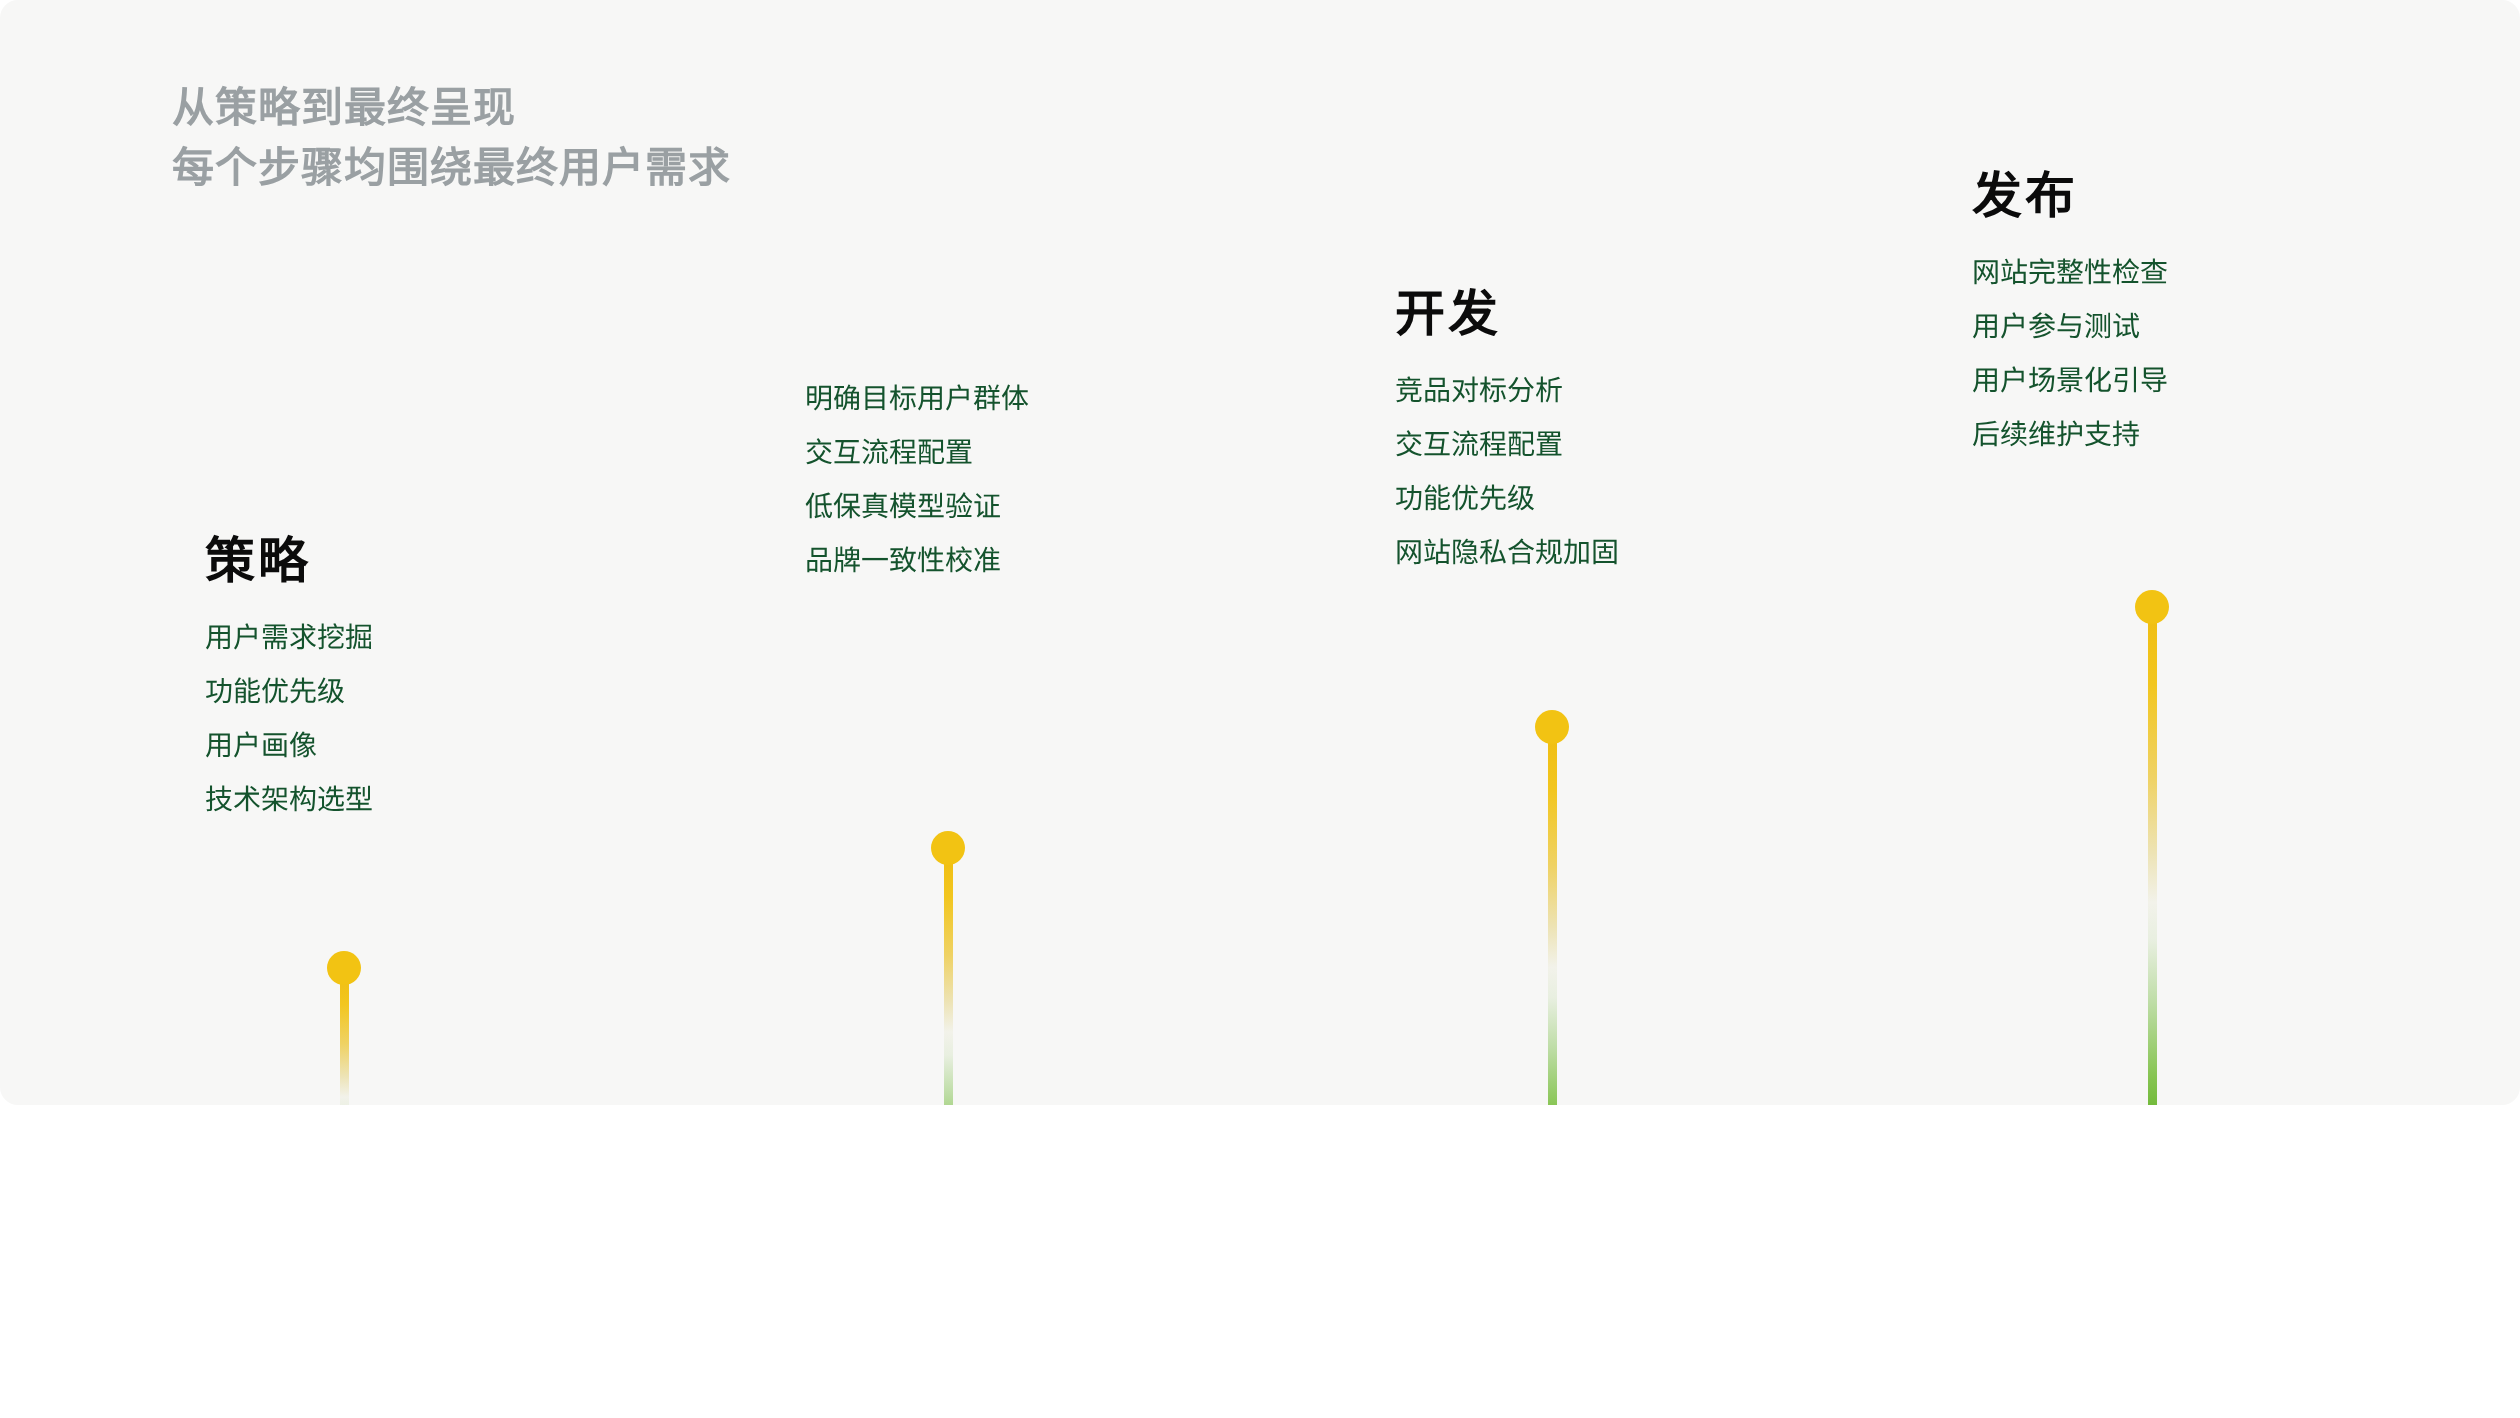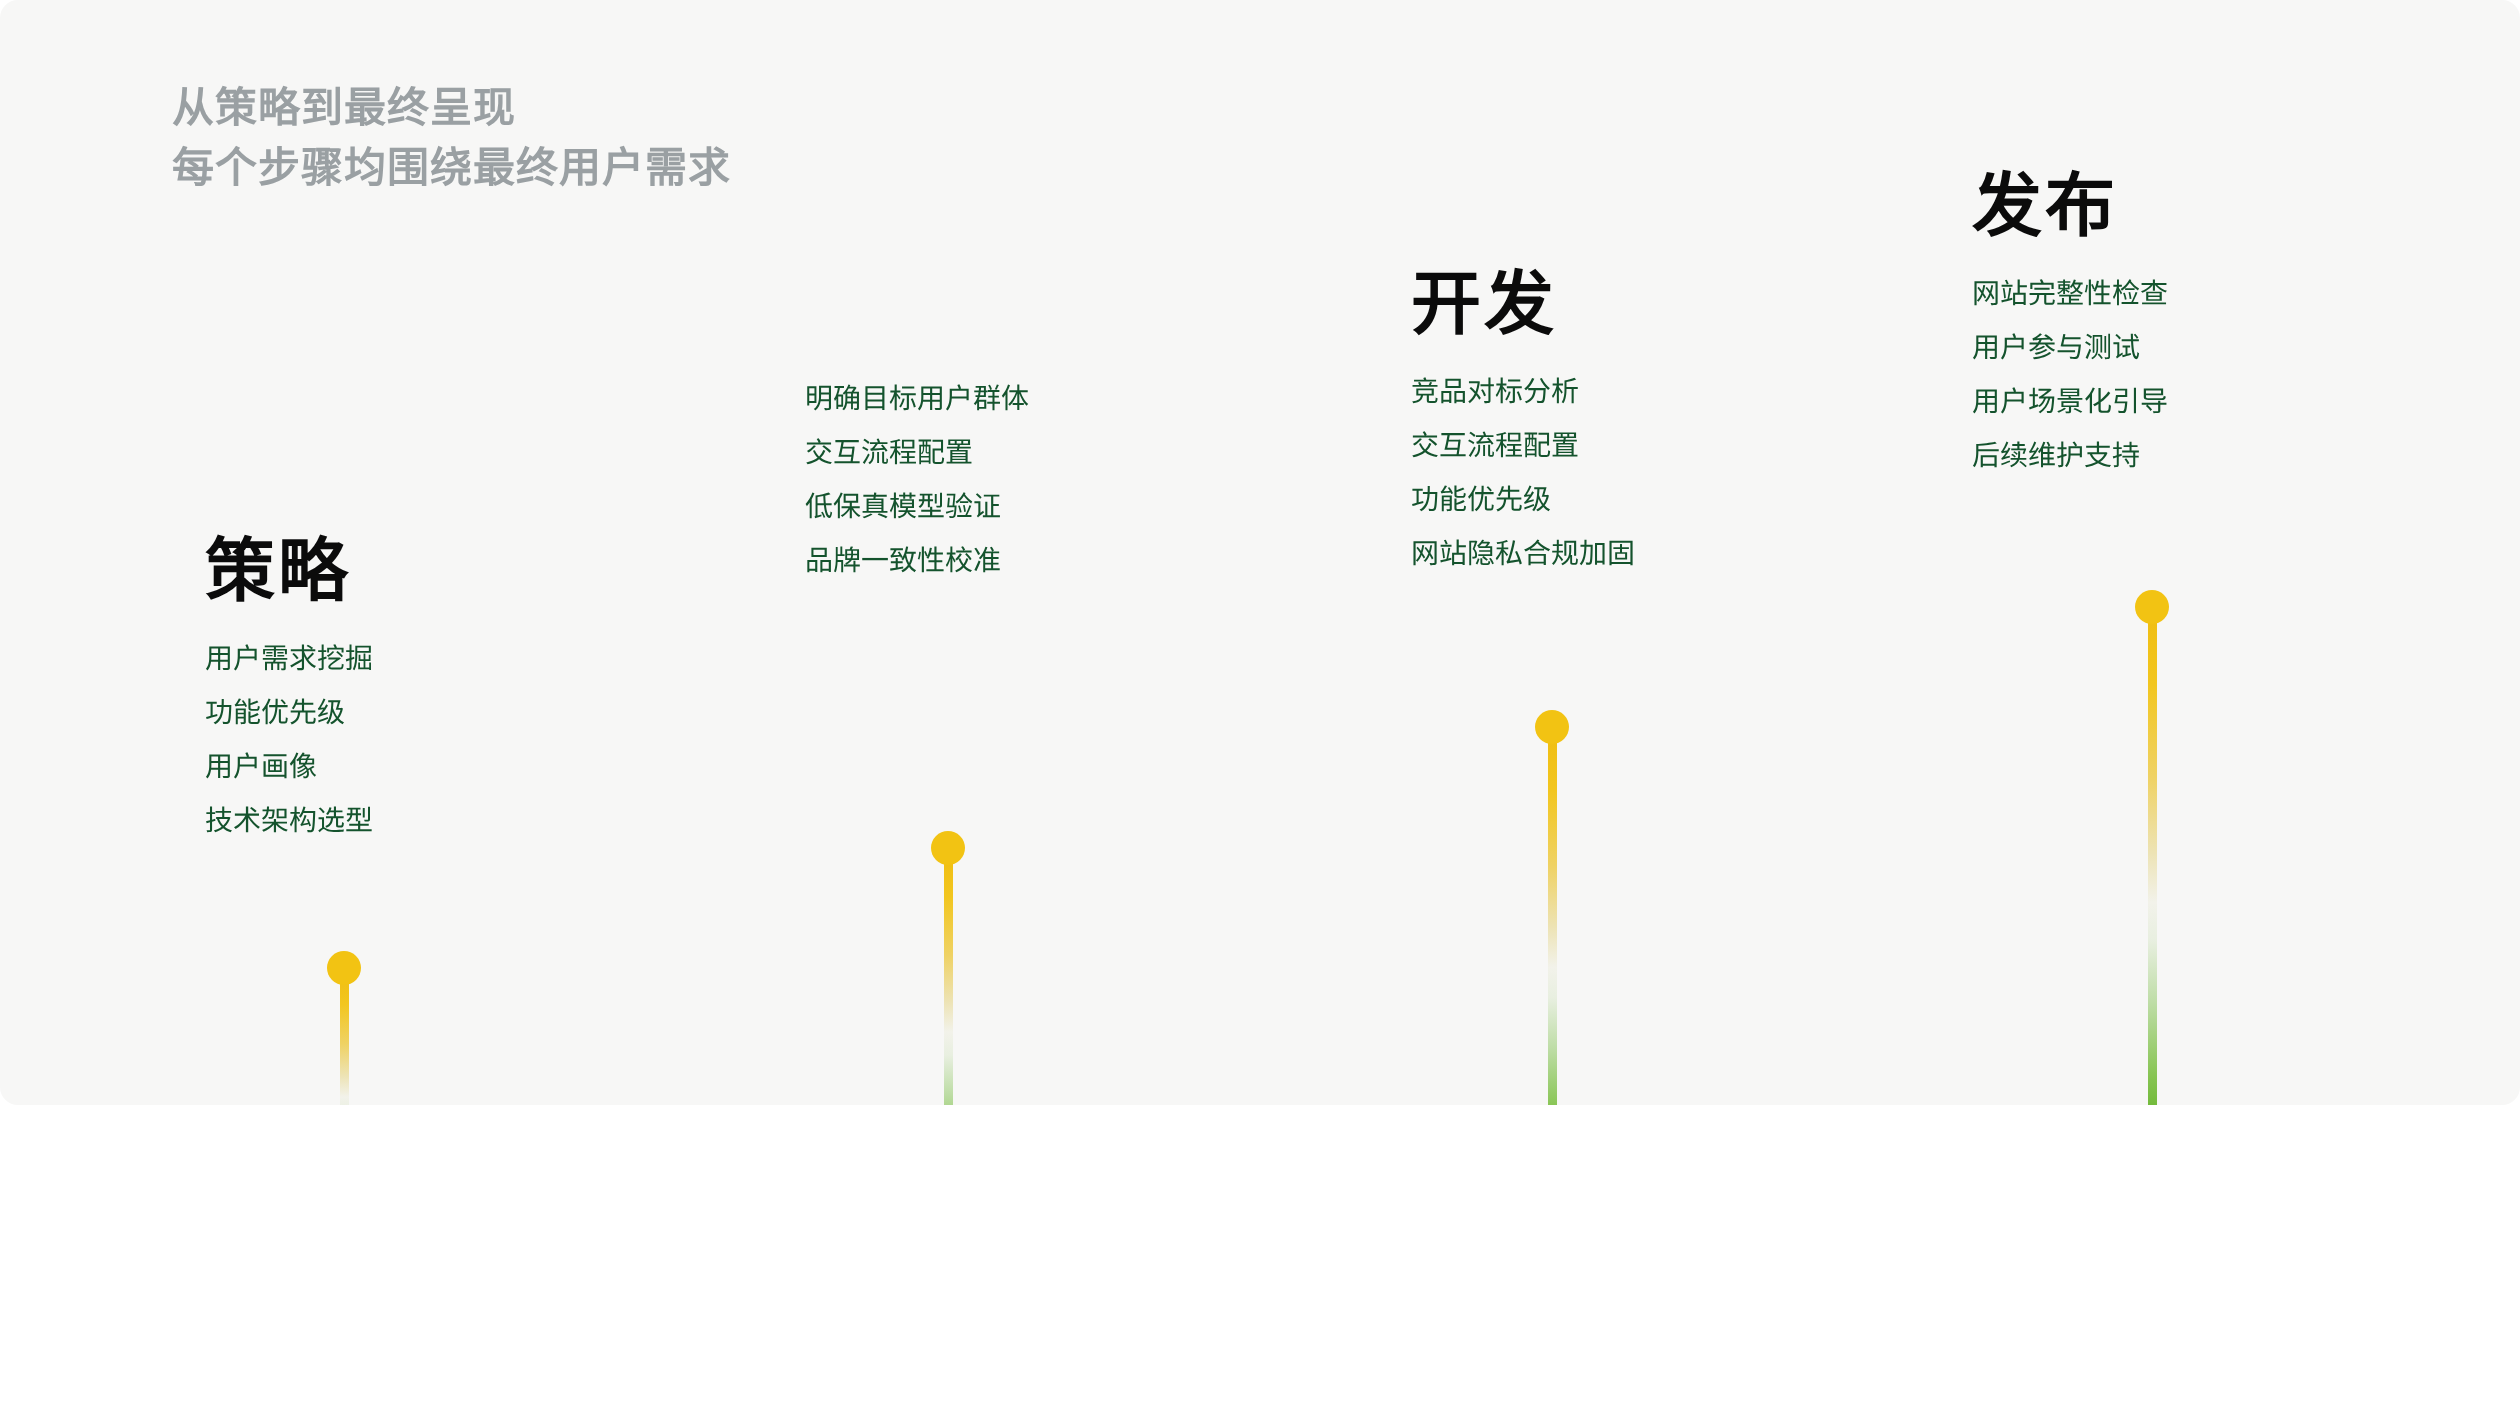--- a/index.html
+++ b/index.html
@@ -41,21 +41,21 @@
     color: #9AA0A3;
     letter-spacing: 1px;
     white-space: nowrap;
   }
 
   
   .milestone {
     position: absolute;
   }
   .milestone-title {
-    font-size: 70px;
+    font-size: 50px;
     font-weight: 700;
     color: #0B0B0B;
     letter-spacing: 3px;
     line-height: 1.05;
     white-space: nowrap;
     margin: 0 0 36px 0;
   }
   .milestone-list {
     list-style: none;
     margin: 0;
@@ -136,21 +136,21 @@
 
   <div class="milestone" id="milestone-define" style="left: 805px; top: 385px;">
     <ul class="milestone-list">
       <li>明确目标用户群体</li>
       <li>交互流程配置</li>
       <li>低保真模型验证</li>
       <li>品牌一致性校准</li>
     </ul>
   </div>
 
-  <div class="milestone" id="milestone-develop" style="left: 1395px; top: 268px; margin-left: 16px;">
+  <div class="milestone" id="milestone-develop" style="left: 1395px; top: 288px;">
     <h2 class="milestone-title">开发</h2>
     <ul class="milestone-list">
       <li>竞品对标分析</li>
       <li>交互流程配置</li>
       <li>功能优先级</li>
       <li>网站隐私合规加固</li>
     </ul>
   </div>
 
   <div class="milestone" id="milestone-launch" style="left: 1972px; top: 170px;">

